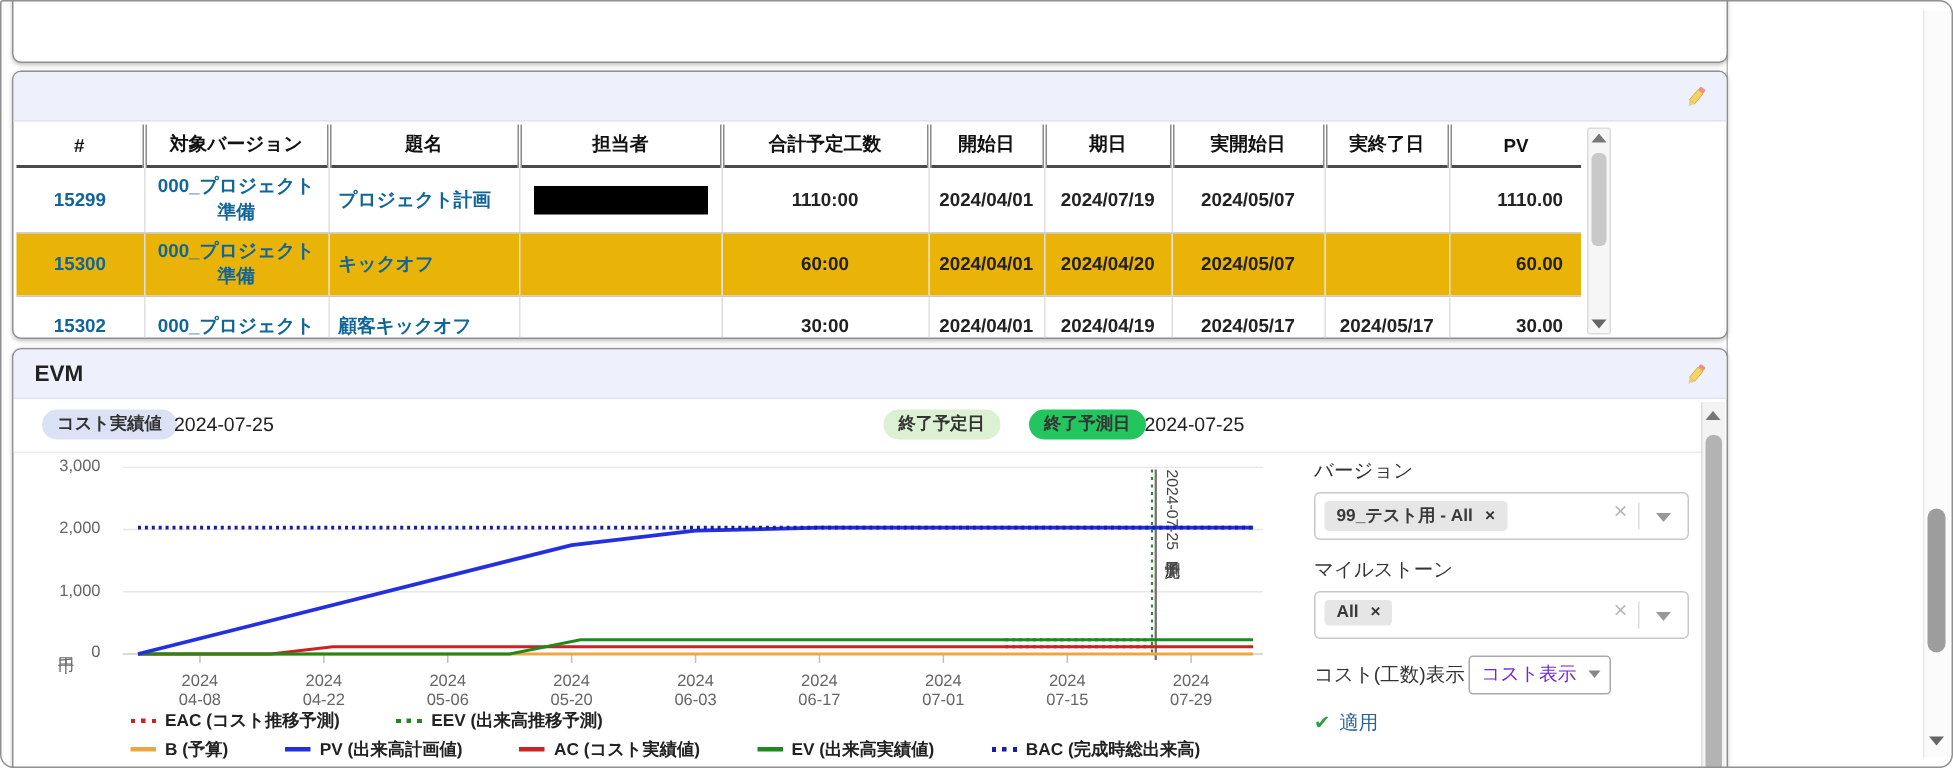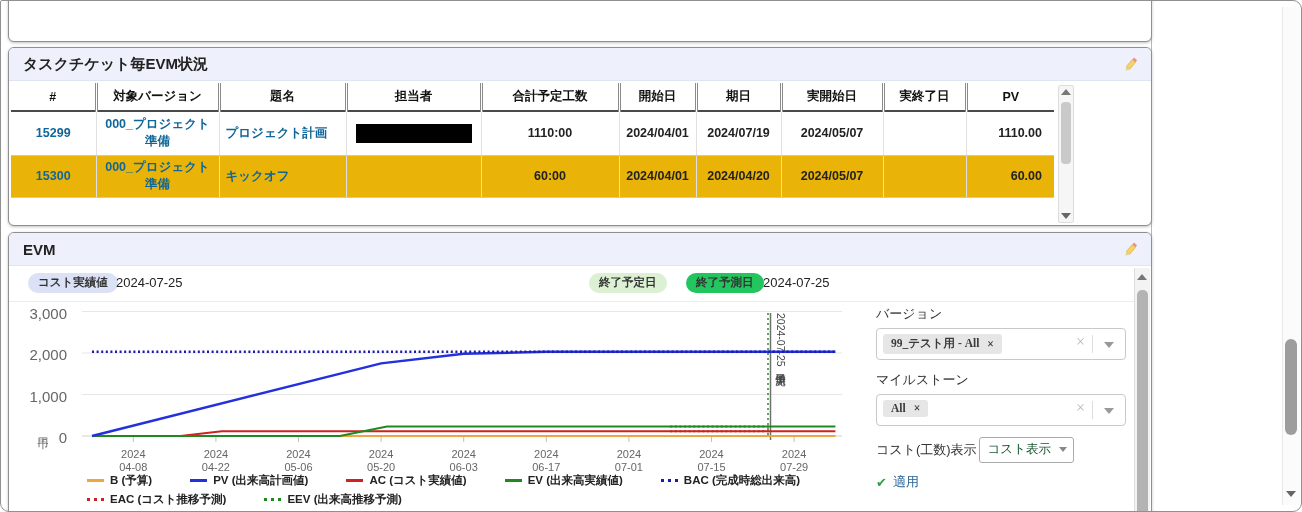--- a/index.html
+++ b/index.html
@@ -48,61 +48,60 @@
   .badge-row{position:absolute;left:0;right:16px;top:33px;height:35px;border-bottom:1px solid #ececec;background:#fff;}
   .pill{position:absolute;top:7px;padding:2px 10px 3px;border-radius:10px;font-size:11.5px;font-weight:600;color:#333;}
   .pill-base{left:19px;background:#dbe2f5;}
   .pill-green{left:580px;background:#dcf0d3;}
   .pill-orange{left:677px;background:#22c55e;}
   .badge-date{position:absolute;top:9px;font-size:13px;font-weight:normal;color:#222;}
   .date1{left:107px;} .date2{left:754px;}
   .chart-zone{position:absolute;left:0;top:68px;width:866px;height:230px;}
   #chart-svg{position:absolute;left:67px;top:10px;}
   .ylab-unit{position:absolute;left:26px;top:128px;writing-mode:vertical-rl;font-size:11px;color:#666;}
-  .ytick{position:absolute;left:10px;width:48px;text-align:right;font-size:15px;color:#666;}
+  .ytick{position:absolute;left:10px;width:48px;text-align:right;font-size:11px;color:#666;}
   .xlab{position:absolute;top:147px;width:60px;text-align:center;font-size:11px;color:#666;
         line-height:12.5px;white-space:pre-line;}
   .ann-label{position:absolute;left:765px;top:12px;writing-mode:vertical-rl;font-size:10.5px;color:#444;}
   .legend{position:absolute;left:78px;top:240px;width:790px;}
   .lrow{display:flex;margin-bottom:4px;}
   .litem{display:flex;align-items:center;margin-right:38px;font-size:11.5px;font-weight:bold;color:#222;white-space:nowrap;}
   .sw{width:17px;height:0;margin-right:6px;flex:none;}
   
   .filters{position:absolute;left:867px;top:72px;width:250px;}
   .flabel{font-size:13px;color:#333;margin-bottom:5px;}
-  .msbox{position:relative;border:1px solid #c8c8c8;border-radius:4px;height:30px;margin-bottom:11px;background:#fff;font-family:Liberation Serif, serif;}
+  .msbox{position:relative;border:1px solid #c8c8c8;border-radius:4px;height:30px;margin-bottom:11px;background:#fff;}
   .chip{position:absolute;left:6px;top:5px;background:#e6e6e6;border-radius:3px;padding:2px 8px 3px;
         font-size:11.5px;font-weight:bold;color:#3a3a3a;display:flex;align-items:center;cursor:default;}
   .chip-x{margin-left:8px;font-weight:bold;color:#333;cursor:pointer;}
   .ms-clear{position:absolute;right:40px;top:4px;font-size:16px;color:#b9b9b9;cursor:pointer;}
   .ms-div{position:absolute;right:32px;top:6px;height:18px;width:1px;background:#ddd;}
   .ms-chev{position:absolute;right:11px;top:13px;width:0;height:0;border-left:5px solid transparent;
            border-right:5px solid transparent;border-top:6px solid #999;cursor:pointer;}
   .cost-row{display:flex;align-items:center;font-size:13px;color:#333;margin-top:2px;}
   .cost-select{position:relative;border:1px solid #aaa;border-radius:3px;padding:3px 22px 4px 8px;
-               font-size:12.5px;color:#14532d;margin-left:2px;cursor:pointer;background:#fff;}
+               font-size:12.5px;color:#6d28d9;margin-left:2px;cursor:pointer;background:#fff;}
   .cost-chev{position:absolute;right:6px;top:9px;width:0;height:0;border-left:4px solid transparent;
              border-right:4px solid transparent;border-top:5px solid #888;}
   .apply-row{margin-top:10px;font-size:13px;display:flex;align-items:center;}
   .apply-check{color:#2f9e44;margin-right:6px;font-size:13px;}
   .apply-link{color:#2a6496;text-decoration:none;cursor:pointer;}
   .evm-scroll{position:absolute;right:1px;top:35px;bottom:0;width:15px;background:#f3f3f3;border-left:1px solid #ddd;}
   .evm-up{left:2px;top:6px;}
   .evm-thumb{position:absolute;left:2px;top:22px;bottom:2px;width:11px;background:#b3b3b3;border-radius:5px;}
 </style>
 </head>
 <body>
 
 <div class="content-divider"></div>
 
 <div class="panel panel-top"></div>
 
 <div class="panel panel-tickets">
   <div class="panel-header">
-    <span class="panel-title">タスクチケット毎EVM状況</span>
     <svg class="pencil-btn" viewBox="0 0 18 18">
       <g transform="rotate(40 9 9)">
         <rect x="7" y="1" width="4.6" height="3" rx="1" fill="#f08f8f"></rect>
         <rect x="7" y="4" width="4.6" height="9.4" fill="#f6d365" stroke="#cfa83c" stroke-width="0.6"></rect>
         <path d="M7 13.4 L9.3 17.4 L11.6 13.4 Z" fill="#e8cf8f"></path>
       </g>
     </svg>
   </div>
   <table class="tbl">
     <colgroup>
@@ -151,20 +150,32 @@
         <td><a class="cell-link">000_プロジェクト準備</a></td>
         <td class="al"><a class="cell-link">キックオフ</a></td>
         <td></td>
         <td>60:00</td>
         <td>2024/04/01</td>
         <td>2024/04/20</td>
         <td>2024/05/07</td>
         <td></td>
         <td class="ar">60.00</td>
       </tr>
+      <tr class="r3">
+        <td><a class="cell-link">15302</a></td>
+        <td><a class="cell-link">000_プロジェクト</a></td>
+        <td class="al"><a class="cell-link">顧客キックオフ</a></td>
+        <td></td>
+        <td>30:00</td>
+        <td>2024/04/01</td>
+        <td>2024/04/19</td>
+        <td>2024/05/17</td>
+        <td>2024/05/17</td>
+        <td class="ar">30.00</td>
+      </tr>
     </tbody>
   </table>
   <div class="tbl-scroll">
     <div class="arrow-up tbl-up"></div>
     <div class="tbl-thumb"></div>
     <div class="arrow-down tbl-down"></div>
   </div>
 </div>
 
 <div class="panel panel-evm">
@@ -236,50 +247,50 @@
 07-01</div>
         <div class="xlab" style="left: 672.5px;">2024
 07-15</div>
         <div class="xlab" style="left: 755.1px;">2024
 07-29</div>
       </div>
     <span class="ann-label">2024-07-25予測完了日</span>
   </div>
 
   <div class="legend">
+    <div class="lrow" id="legend-row-2">
+        <span class="litem">
+          <span class="sw" style="border-top: 3px dotted rgb(204, 34, 34);"></span>
+          <span>EAC (コスト推移予測)</span>
+        </span>
+        <span class="litem">
+          <span class="sw" style="border-top: 3px dotted rgb(30, 138, 30);"></span>
+          <span>EEV (出来高推移予測)</span>
+        </span>
+      </div>
     <div class="lrow" id="legend-row-1">
         <span class="litem">
           <span class="sw" style="border-top: 3px solid rgb(237, 167, 65);"></span>
           <span>B (予算)</span>
         </span>
         <span class="litem">
           <span class="sw" style="border-top: 3px solid rgb(35, 48, 221);"></span>
           <span>PV (出来高計画値)</span>
         </span>
         <span class="litem">
           <span class="sw" style="border-top: 3px solid rgb(204, 34, 34);"></span>
           <span>AC (コスト実績値)</span>
         </span>
         <span class="litem">
           <span class="sw" style="border-top: 3px solid rgb(30, 138, 30);"></span>
           <span>EV (出来高実績値)</span>
         </span>
         <span class="litem">
           <span class="sw" style="border-top: 3px dotted rgb(26, 26, 174);"></span>
           <span>BAC (完成時総出来高)</span>
-        </span>
-      </div>
-    <div class="lrow" id="legend-row-2">
-        <span class="litem">
-          <span class="sw" style="border-top: 3px dotted rgb(204, 34, 34);"></span>
-          <span>EAC (コスト推移予測)</span>
-        </span>
-        <span class="litem">
-          <span class="sw" style="border-top: 3px dotted rgb(30, 138, 30);"></span>
-          <span>EEV (出来高推移予測)</span>
         </span>
       </div>
   </div>
 
   <div class="filters">
     <div class="flabel">バージョン</div>
     <div class="msbox">
       <span class="chip">
         <span>99_テスト用 - All</span>
         <span class="chip-x">×</span>

